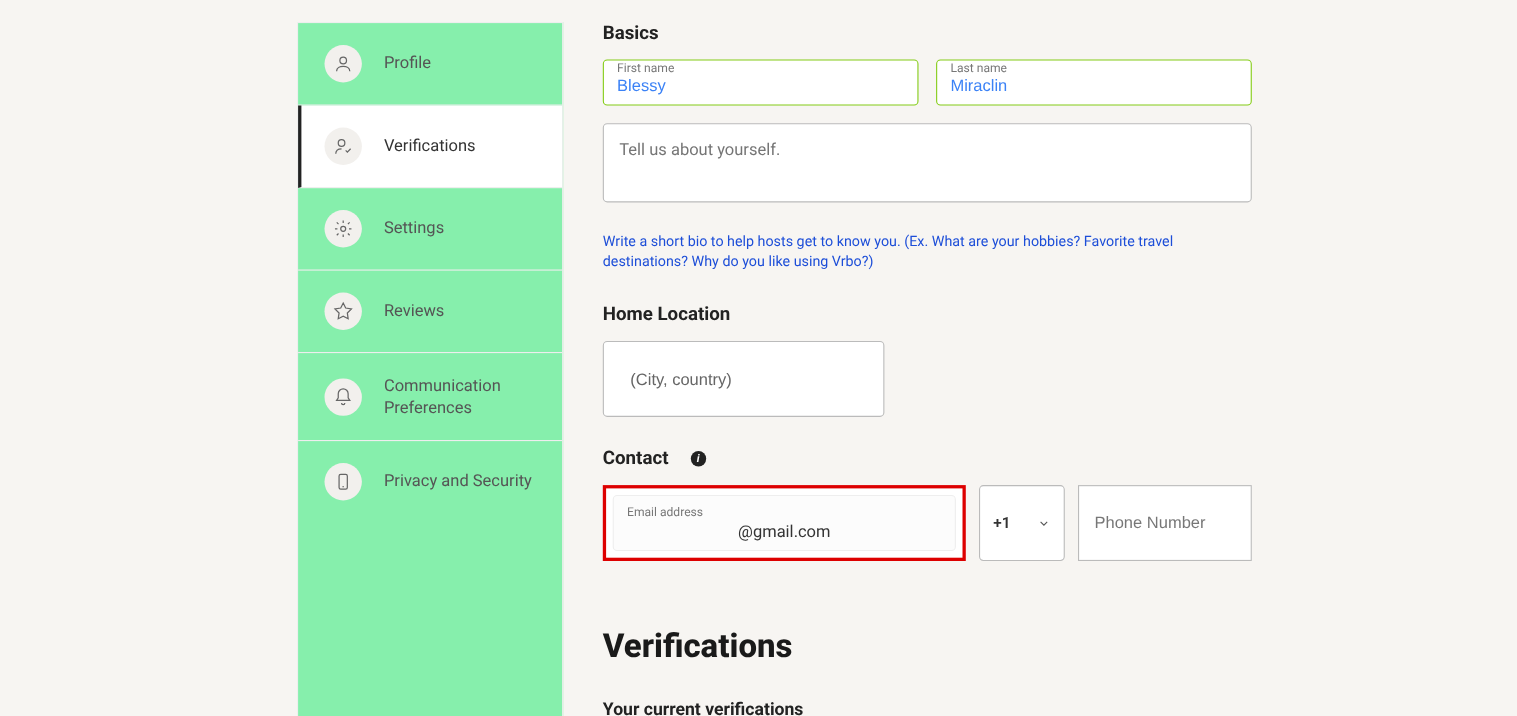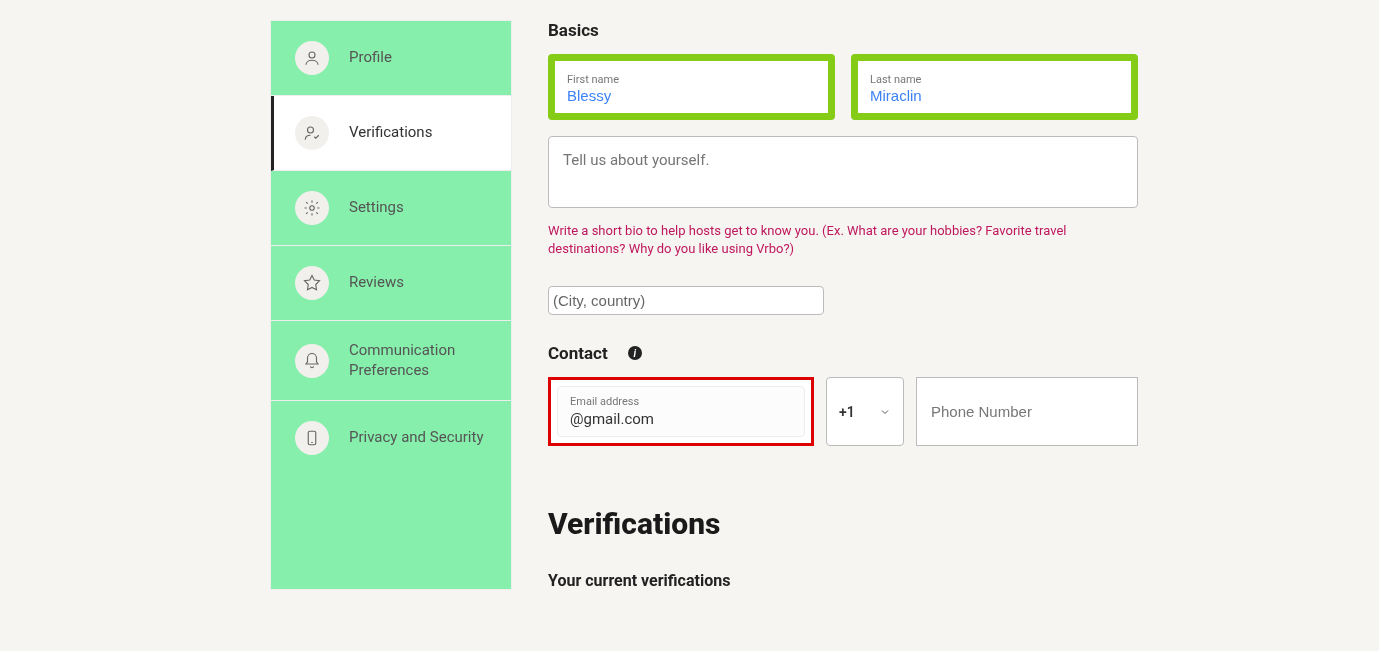--- a/index.html
+++ b/index.html
@@ -63,23 +63,23 @@
     }
     h1.big-title {
       font-size: 30px;
       font-weight: 800;
       margin-top: 60px;
       margin-bottom: 30px;
       color: #1a1a1a;
     }
     .row { display: flex; gap: 16px; margin-bottom: 14px; }
     .field {
-      border: 7px solid #84cc16;
-      border-radius: 4px;
-      padding: 12px 12px 8px 12px;
+      border: 1px solid #84cc16;
+      border-radius: 4px;
+      padding: 0 12px 8px 12px;
       background: #fff;
       position: relative;
     }
     .field-label {
       font-size: 11px;
       color: #777;
       display: block;
       margin-bottom: 0px;
     }
     .field-input {
@@ -101,30 +101,30 @@
       margin-top: 16px;
     }
     .textarea-field textarea {
       border: none; outline: none; resize: none;
       font-size: 15px; color: #666; width: 100%; height: 100%;
       background: transparent;
       font-family: inherit;
     }
     .helper-text {
       font-size: 13px;
-      color: #be185d;
-      margin-top: 14px;
+      color: #1d4ed8;
+      margin-top: 28px;
       line-height: 1.4;
     }
     .spacer { height: 28px; }
     .location-field {
-      width: 276px;
+      width: 256px;
       border: 1px solid #bbb;
       border-radius: 4px;
-      padding: 4px;
+      padding: 24px;
       background: #fff;
     }
     .location-field input {
       border: none; outline: none; font-size: 15px; width: 100%; background: transparent;
     }
     .location-field input::placeholder { color: #666; }
     .contact-title { display: flex; align-items: center; gap: 20px; }
     .info-icon {
       width: 14px; height: 14px; border-radius: 50%;
       background: #222; color: #fff;
@@ -134,24 +134,24 @@
     .contact-row { display: flex; gap: 12px; align-items: stretch; }
     .email-hilite {
       border: 3px solid #d00; padding: 6px; background: #fff;
       display: flex;
     }
     .email-field {
       border: 1px solid #eee;
       border-radius: 4px;
       padding: 8px 12px;
       background: #fcfcfc;
-      width: 248px;
+      width: 312px;
       display: flex; flex-direction: column; justify-content: center;
     }
-    .email-value { font-size: 15px; color: #333; text-align: left; margin-top: 2px;}
+    .email-value { font-size: 15px; color: #333; text-align: center; margin-top: 2px;}
     .code-select {
       border: 1px solid #bbb; border-radius: 4px; background: #fff;
       width: 78px; display: flex; align-items: center; justify-content: space-between;
       padding: 0 12px; font-size: 14px; font-weight: 600; color: #333;
     }
     .code-select svg { width: 12px; height: 12px; stroke: #555; fill: none; stroke-width: 2;}
     .phone-field {
       border: 1px solid #bbb; border-radius: 0; background: #fff;
       flex: 1; padding: 4px 14px; display: flex; align-items: center;
     }
@@ -236,20 +236,21 @@
         <input class="field-input" value="Miraclin" style="">
       </div>
     </div>
     <div class="textarea-field">
       <textarea placeholder="Tell us about yourself." style=""></textarea>
     </div>
     <p class="helper-text">Write a short bio to help hosts get to know you. (Ex. What are your hobbies? Favorite travel destinations? Why do you like using Vrbo?)</p>
 
     <div class="spacer"></div>
 
+    <h2 class="section-title">Home Location</h2>
     <div class="location-field">
       <input placeholder="(City, country)" style="">
     </div>
 
     <div class="spacer"></div>
 
     <h2 class="section-title contact-title">
       <span>Contact</span>
       <span class="info-icon">i</span>
     </h2>

